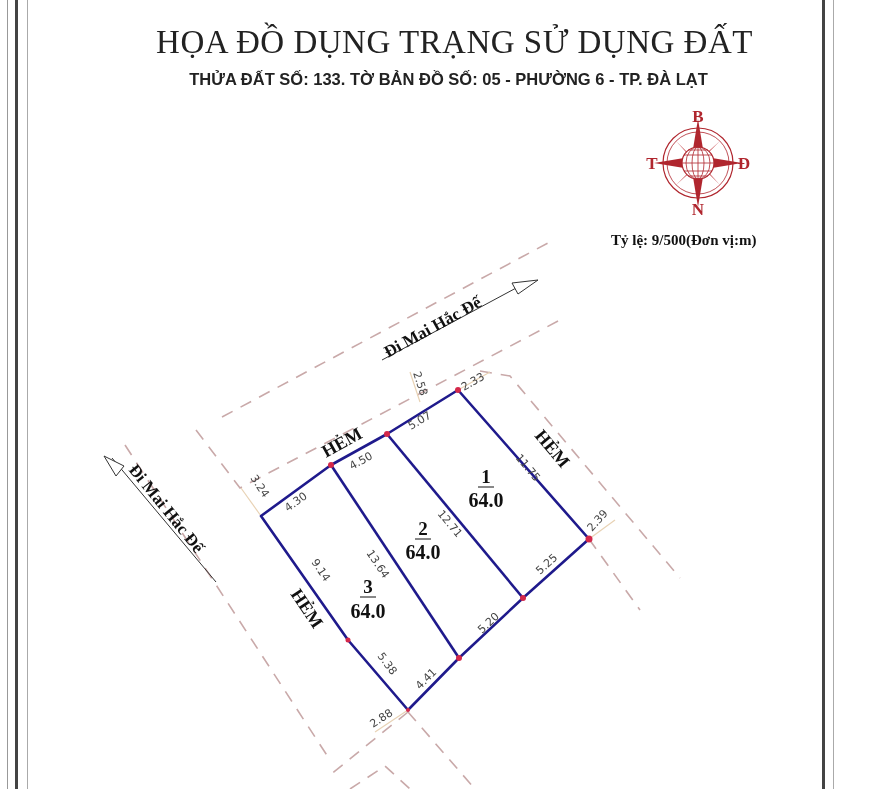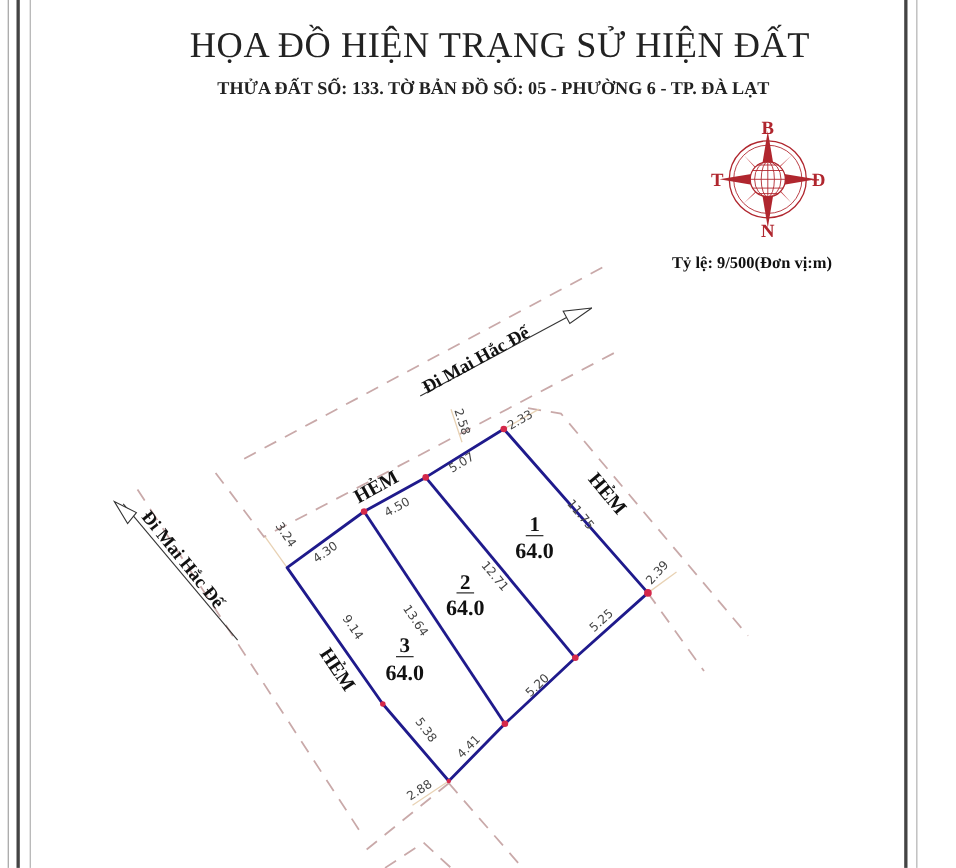--- a/index.html
+++ b/index.html
@@ -5,40 +5,40 @@
     html, body { margin: 0; padding: 0; background: #ffffff; }
     body { width: 869px; height: 789px; position: relative; overflow: hidden; font-family: "Liberation Serif", serif; }
     .frame-line { position: absolute; top: 0; bottom: 0; background: #555; }
     .title {
       position: absolute; left: 0; width: 869px; top: 24px; text-align: center;
       font-family: "Liberation Serif", serif; font-size: 33px; color: #222; letter-spacing: 0.5px;
       padding-left: 40px; box-sizing: border-box;
     }
     .subtitle {
       position: absolute; left: 0; width: 869px; top: 70px; text-align: center;
-      font-family: Liberation Serif, serif; font-weight: bold; font-size: 16.5px; color: #222;
+      font-family: Liberation Sans, sans-serif; font-weight: bold; font-size: 16.5px; color: #222;
       padding-left: 28px; box-sizing: border-box;
     }
     .scale {
       position: absolute; left: 611px; top: 232px; font-family: "Liberation Serif", serif;
       font-weight: bold; font-size: 15px; color: #111;
     }
     svg.map { position: absolute; left: 0; top: 0; }
     .compass-letter { font-family: "Liberation Serif", serif; font-weight: bold; font-size: 17px; fill: #b0262e; }
   </style>
 </head>
 <body>
 
 <div class="frame-line" style="left:7px;width:1px;background:#999;"></div>
 <div class="frame-line" style="left:15px;width:3px;background:#444;"></div>
 <div class="frame-line" style="left:27px;width:1px;background:#aaa;"></div>
 <div class="frame-line" style="left:822px;width:3px;background:#444;"></div>
 <div class="frame-line" style="left:833px;width:1px;background:#aaa;"></div>
 
-<div class="title">HỌA ĐỒ HIỆN TRẠNG SỬ HIỆN ĐẤT</div>
+<div class="title">HỌA ĐỒ DỤNG TRẠNG SỬ DỤNG ĐẤT</div>
 <div class="subtitle">THỬA ĐẤT SỐ: 133. TỜ BẢN ĐỒ SỐ: 05  - PHƯỜNG 6 - TP. ĐÀ LẠT</div>
 <div class="scale">Tỷ lệ: 9/500(Đơn vị:m)</div>
 
 <svg class="map" width="869" height="789" viewBox="0 0 869 789">
 
   <g transform="translate(698,163)">
     <circle r="35" fill="none" stroke="#b0262e" stroke-width="1.2"></circle>
     <circle r="31" fill="none" stroke="#b0262e" stroke-width="0.8"></circle>
 
     <g fill="#c23a40">

